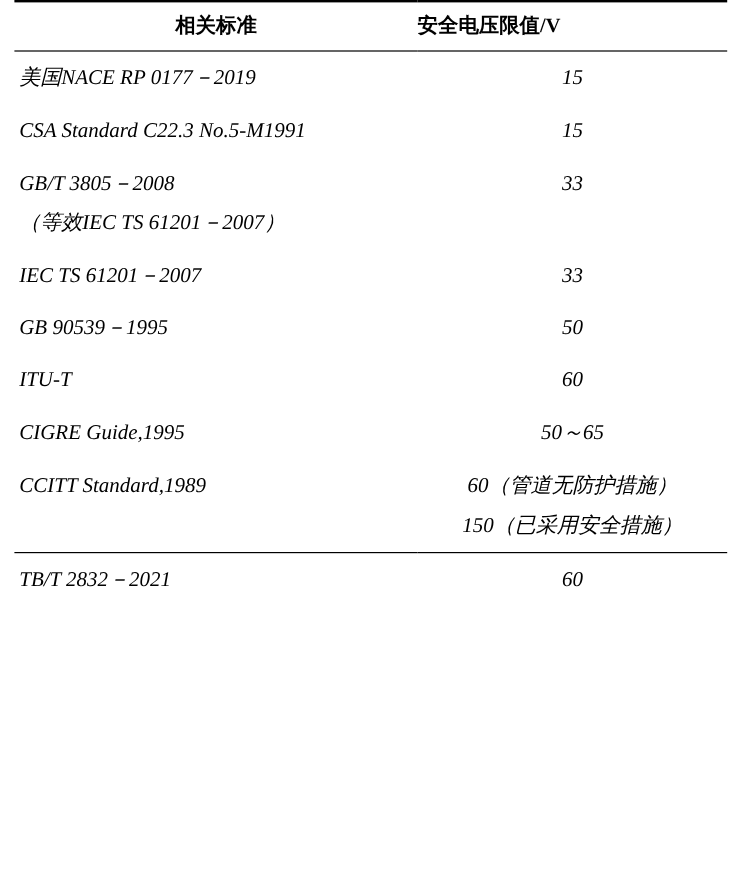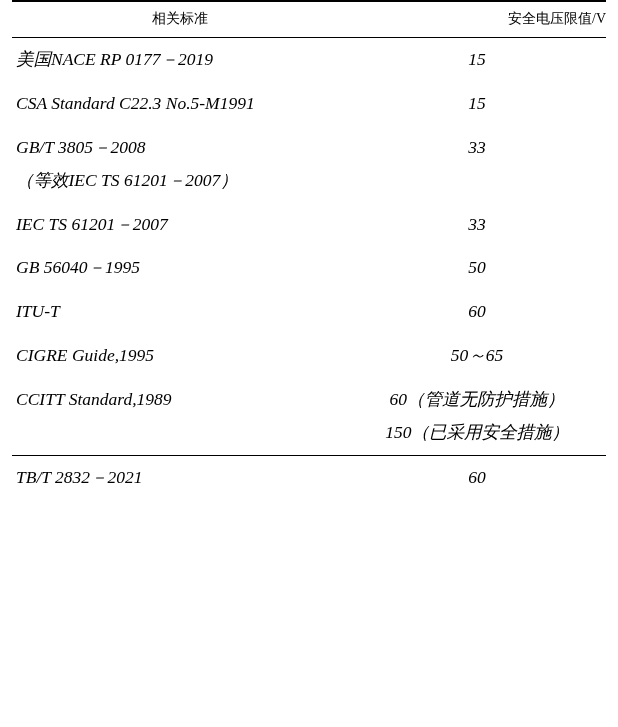--- a/index.html
+++ b/index.html
@@ -23,27 +23,27 @@
   }
   table.std-table {
     width: 594px;
     border-collapse: collapse;
     table-layout: fixed;
     font-size: 17.5px;
   }
   table.std-table col.c1 { width: 336px; }
   table.std-table col.c2 { width: 258px; }
   thead th {
-    font-weight: normal;
+    font-weight: bold;
     padding: 8px 0 9px 0;
     border-bottom: 1px solid #000;
-    font-size: 14px;
+    font-size: 17px;
   }
   thead th.h1 { text-align: center; }
-  thead th.h2 { text-align: right; }
+  thead th.h2 { text-align: left; }
 
   tbody td {
     padding: 11px 0 11px 0;
     vertical-align: top;
     line-height: 1.25;
     font-style: italic;
   }
   tbody td.col-name {
     text-align: left;
     padding-left: 4px;
@@ -116,21 +116,21 @@
         <td class="col-name">（等效IEC TS 61201－2007）</td>
         <td class="col-val"></td>
       </tr>
 
       <tr>
         <td class="col-name">IEC TS 61201－2007</td>
         <td class="col-val">33</td>
       </tr>
 
       <tr>
-        <td class="col-name">GB 56040－1995</td>
+        <td class="col-name">GB 90539－1995</td>
         <td class="col-val">50</td>
       </tr>
 
 
 
       <tr>
         <td class="col-name">ITU-T</td>
         <td class="col-val">60</td>
       </tr>
 

